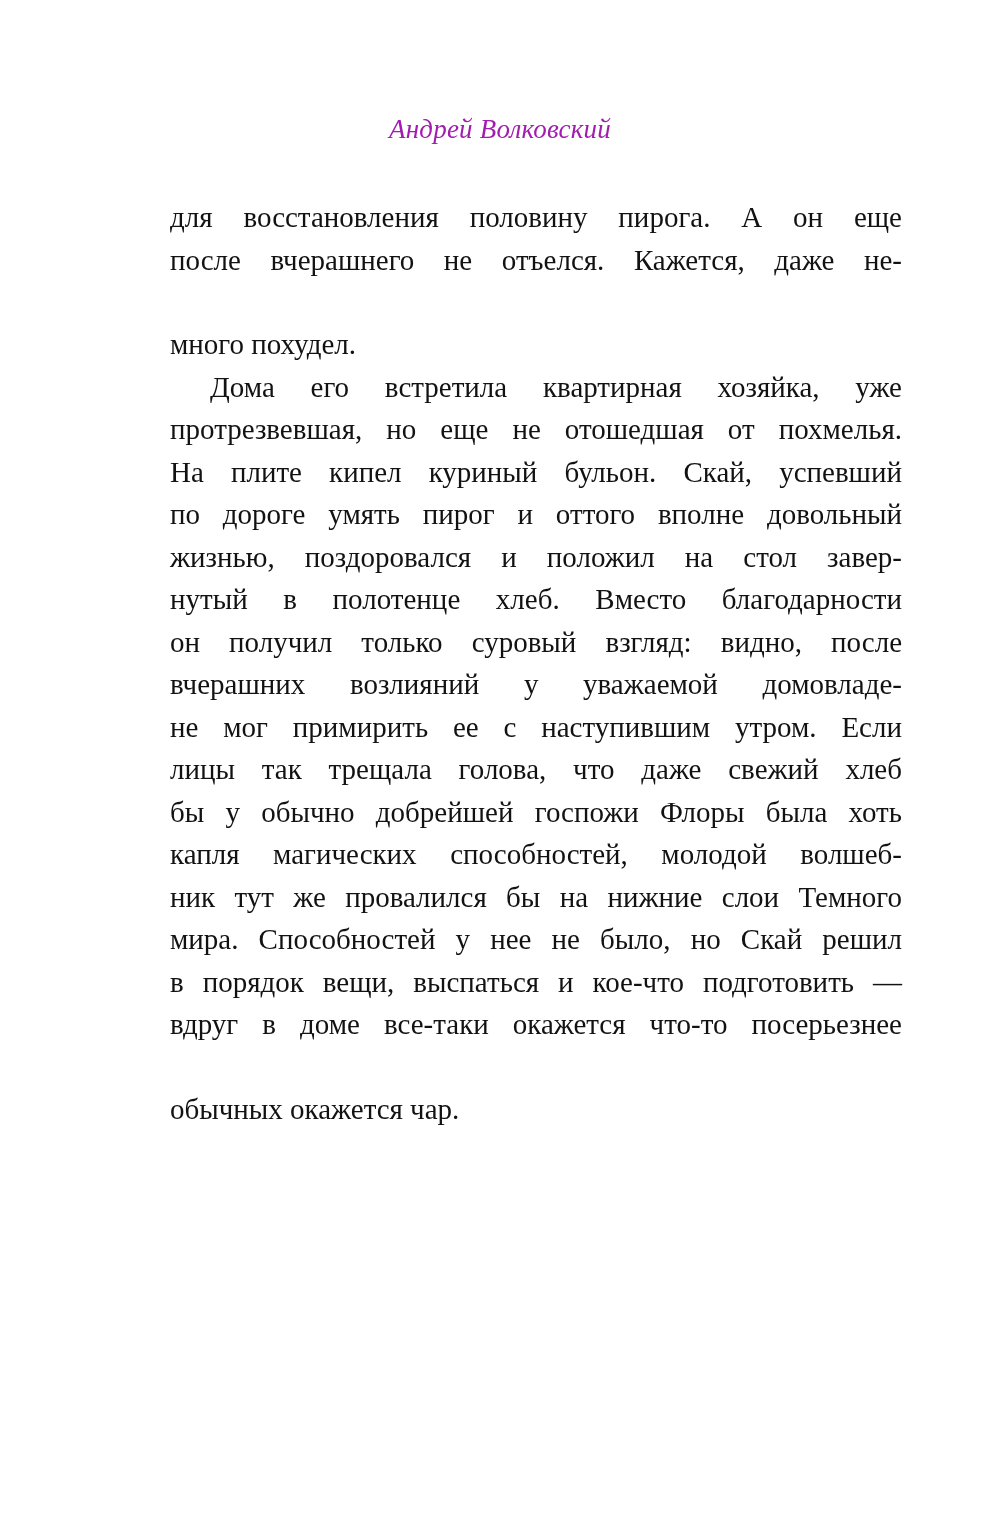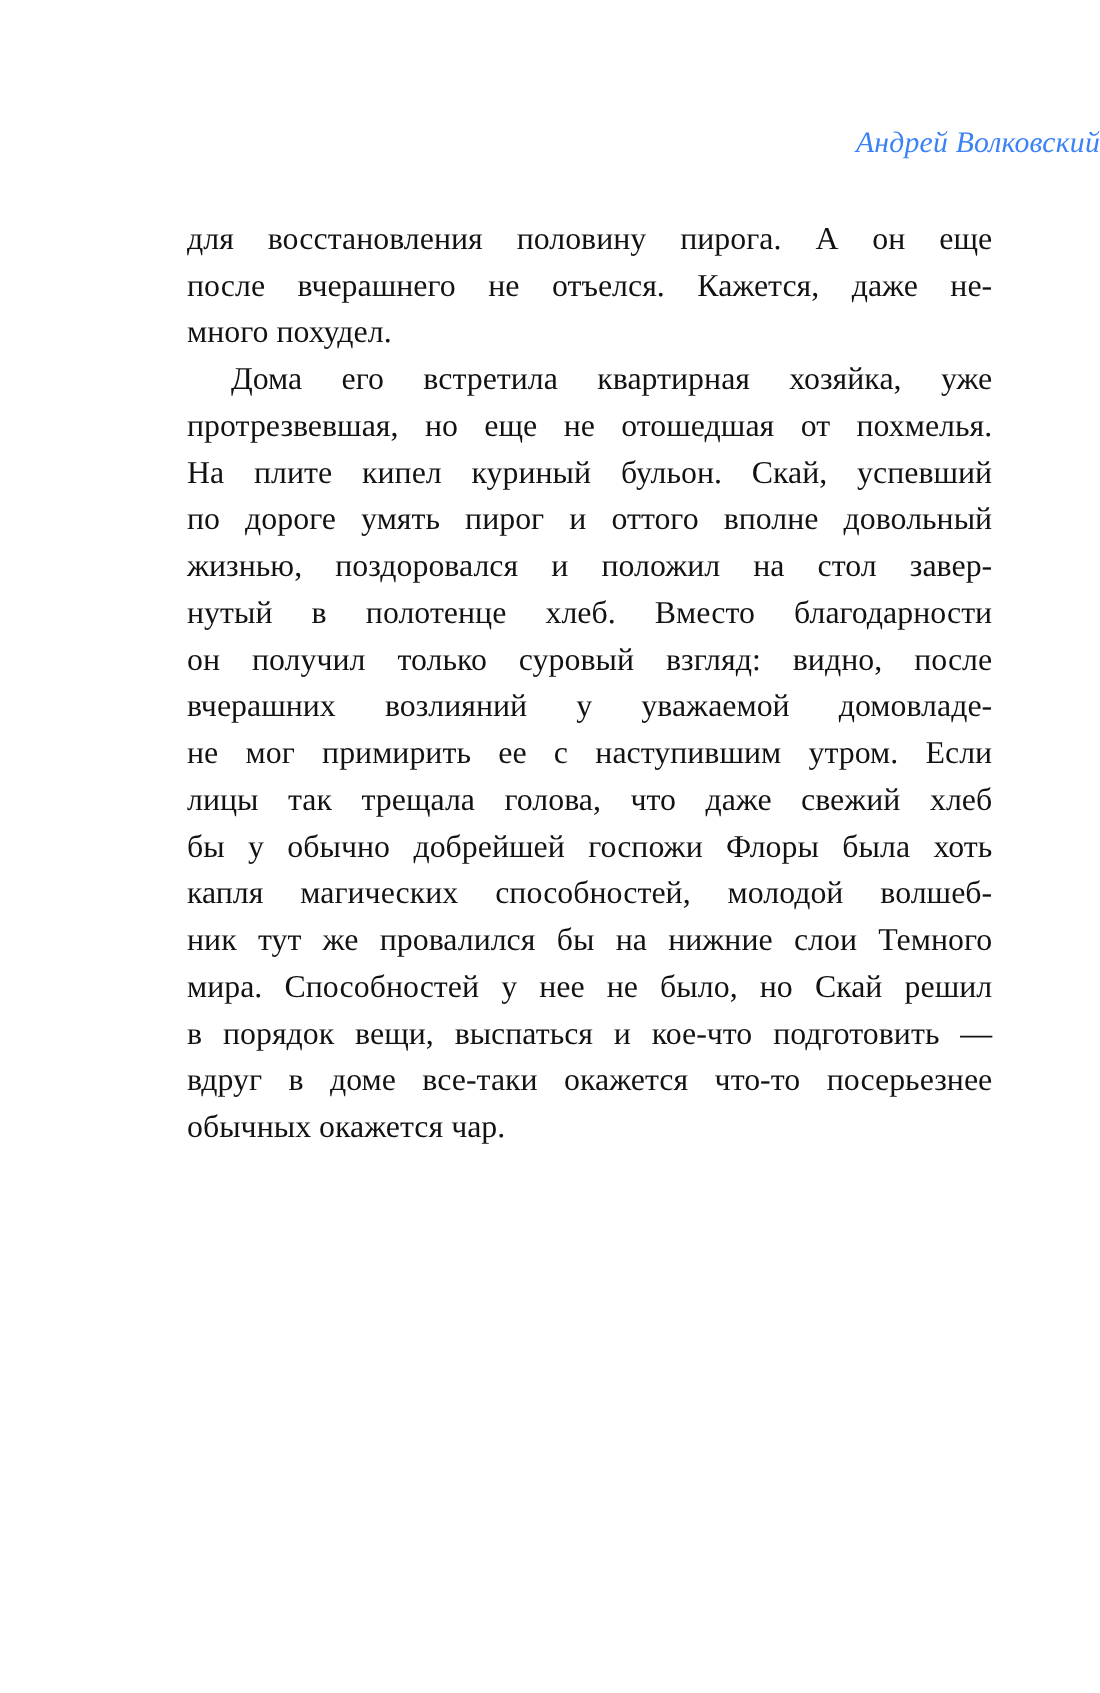--- a/index.html
+++ b/index.html
@@ -12,42 +12,43 @@
     height: 1539px;
     position: relative;
     font-family: "Liberation Serif", "DejaVu Serif", serif;
     color: #161616;
     overflow: hidden;
   }
   .page {
     padding-top: 112px;
   }
   .author {
-    text-align: right;
+    text-align: center;
     font-style: italic;
     font-size: 27px;
     line-height: 34px;
-    color: #3b82f6;
+    color: #a21caf;
     letter-spacing: 0.2px;
   }
   .text-block {
     margin-top: 50px;
     margin-left: 170px;
     width: 732px;
     font-size: 29px;
     line-height: 42.5px;
     color: #121212;
   }
   .line {
     text-align: justify;
     text-align-last: justify;
     white-space: normal;
   }
   .line.last {
     text-align-last: left;
+    margin-top: 42px;
   }
   .line.indent {
     text-indent: 40px;
   }
 </style>
 </head>
 <body>
 
 <div class="page">
   <div class="author">Андрей Волковский</div>

